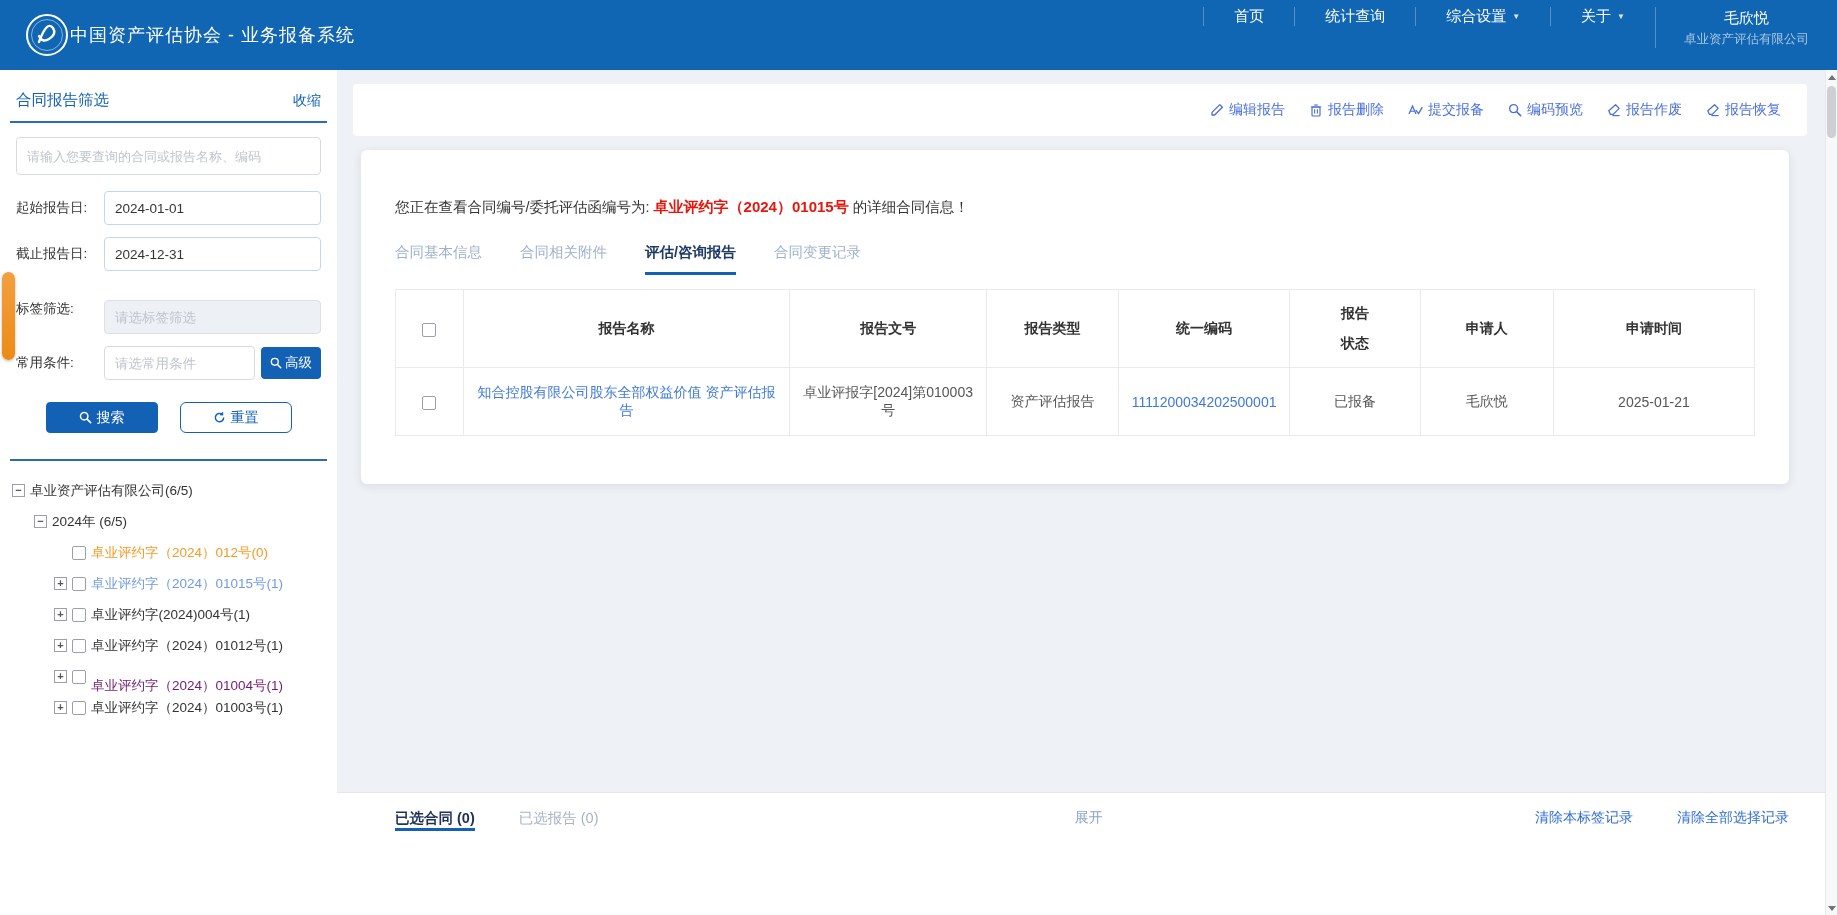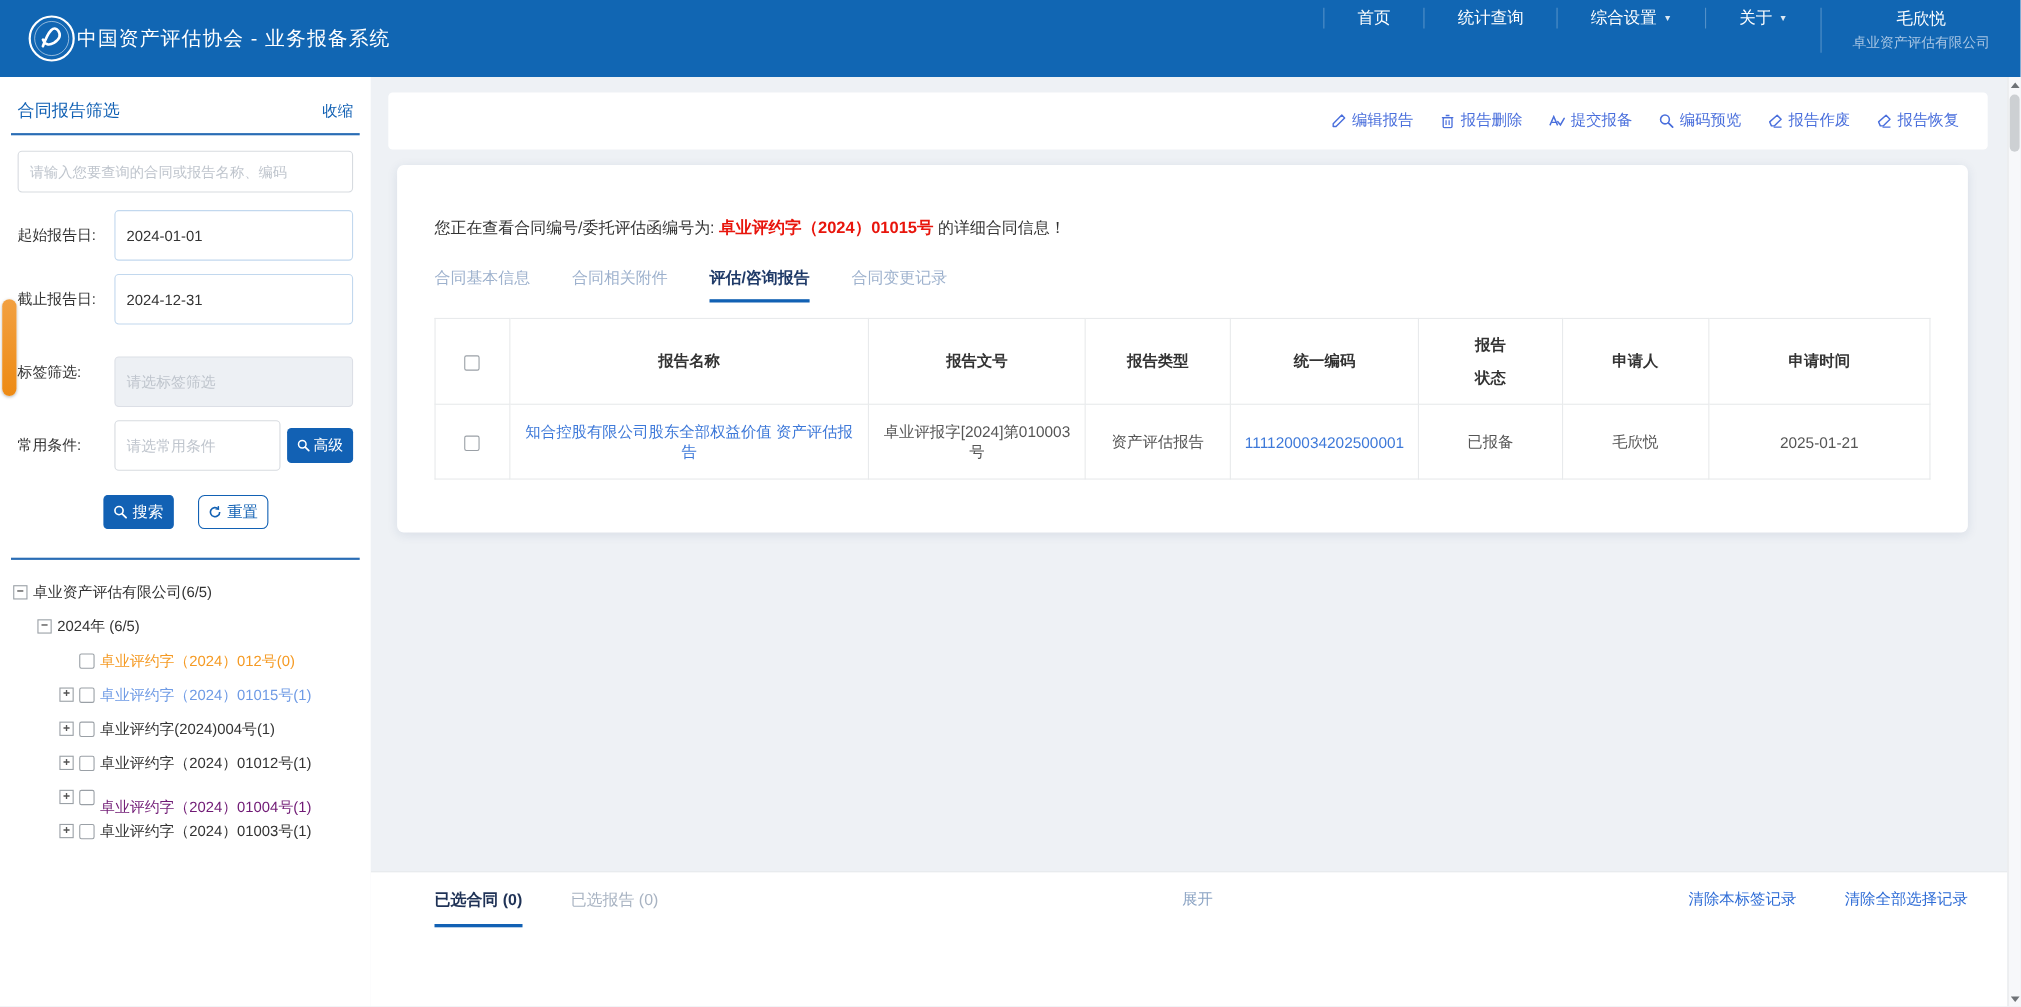--- a/index.html
+++ b/index.html
@@ -19,26 +19,26 @@
 
   
   .sidebar { position:absolute; top:70px; left:0; width:337px; bottom:0; background:#fff; z-index:2; }
   .sb-header { display:flex; justify-content:space-between; align-items:center; margin:16px 10px 0; padding:4px 6px 10px; border-bottom:2px solid #2a6db5; }
   .sb-title { color:#1261b4; font-size:15.5px; }
   .sb-collapse { color:#1261b4; font-size:14px; cursor:pointer; }
   .sb-search input { width:305px; margin:14px 16px 4px; height:38px; border:1px solid #d7dbe0; border-radius:4px; padding:0 10px; font-size:13px; color:#333; font-family:inherit; }
   .sb-search input::placeholder, .frow input::placeholder { color:#bfc5cd; }
   .frow { display:flex; align-items:center; margin:12px 16px 0; }
   .frow label { width:88px; font-size:13.5px; color:#333; flex:0 0 88px; }
-  .frow input { flex:1; height:46px; border:1px solid #c2d8ee; border-radius:4px; padding:0 10px; font-size:13.5px; color:#333; font-family:inherit; min-width:0; }
+  .frow input { flex:1; height:34px; border:1px solid #c2d8ee; border-radius:4px; padding:0 10px; font-size:13.5px; color:#333; font-family:inherit; min-width:0; }
   .frow input.plain { border-color:#d7dbe0; }
   .frow input.disabled { background:#edf0f4; border-color:#dcdfe6;margin-top:17px; }
   .adv-btn { margin-left:6px; height:32px; padding:0 9px; background:#1261b4; color:#fff; border:none; border-radius:4px; font-size:13.5px; display:flex; align-items:center; gap:3px; cursor:pointer; font-family:inherit; }
   .btn-row { display:flex; justify-content:center; gap:22px; margin-top:22px; }
-  .btn { height:31px; border-radius:4px; font-size:14px; display:flex; align-items:center; gap:5px; padding:0 8px; cursor:pointer; font-family:inherit; }
+  .btn { height:31px; border-radius:4px; font-size:14px; display:flex; align-items:center; gap:5px; padding:0 32px; cursor:pointer; font-family:inherit; }
   .btn.primary { background:#1261b4; color:#fff; border:1px solid #1261b4; }
   .btn.ghost { background:#fff; color:#1261b4; border:1px solid #1261b4; border-radius:6px; }
   .sb-divider { margin:26px 10px 0; border-top:2px solid #2a6db5; }
   .tree { padding:14px 6px 0 12px; font-size:13.5px; }
   .tree-row { display:flex; align-items:center; height:31px; white-space:nowrap; cursor:pointer; }
   .tree-row .twisty { width:13px; height:13px; border:1px solid #9aa0a6; background:#fff; color:#555; font-size:11px; line-height:11px; text-align:center; margin-right:5px; flex:0 0 13px; font-weight:700; }
   .tree-row .spacer { width:18px; flex:0 0 18px; }
   .tree-row .cbox { width:14px; height:14px; border:1px solid #9aa0a6; background:#fff; border-radius:2px; margin-right:5px; flex:0 0 14px; }
   .indent-1 { padding-left:22px; } .indent-2 { padding-left:42px; }
   .drag-handle { position:absolute; left:2px; top:272px; width:13px; height:88px; border-radius:7px; background:linear-gradient(180deg,#f2a041,#ed8a14); box-shadow:0 1px 3px rgba(0,0,0,.3); cursor:pointer; z-index:6; }
@@ -58,21 +58,21 @@
   table.report th, table.report td { border:1px solid #e8eaec; text-align:center; font-size:14px; color:#555; padding:4px 8px; }
   table.report th { height:78px; color:#333; font-weight:700; }
   table.report td { height:68px; }
   td.cell-left, th.cell-left { text-align:left; }
   .tbl-cbox { width:14px; height:14px; border:1px solid #9aa0a6; border-radius:2px; background:#fff; display:inline-block; vertical-align:middle; cursor:pointer; }
   a.tlink { color:#3e79d9; text-decoration:none; cursor:pointer; }
 
   
   .bottom-panel { position:absolute; left:0; right:0; bottom:0; height:123px; background:#fff; border-top:1px solid #e3e6ea; }
   .bp-row { display:flex; align-items:flex-start; padding:16px 36px 0 58px; }
-  .bp-tab { font-size:14.5px; padding-bottom:12px; margin-right:44px; cursor:pointer; color:#a8b3c2; }
+  .bp-tab { font-size:14.5px; margin-right:44px; cursor:pointer; color:#a8b3c2; }
   .bp-tab.active { color:#1f3256; font-weight:700; border-bottom:3px solid #1261b4; }
   .bp-expand { margin:0 auto; color:#8ca4c4; font-size:14px; cursor:pointer; }
   .bp-links { display:flex; gap:44px; }
   .bp-links span { color:#2e6cd6; font-size:14px; cursor:pointer; white-space:nowrap; }
 
   
   .vscroll { position:absolute; top:70px; right:0; width:12px; bottom:0; background:#f7f8fa; border-left:1px solid #e6e8ea; }
   .vscroll .arr { position:absolute; left:0; width:12px; height:14px; display:flex; align-items:center; justify-content:center; cursor:pointer; }
   .vscroll .arr.up { top:0; } .vscroll .arr.down { bottom:0; }
   .tri-up { width:0; height:0; border-left:4px solid transparent; border-right:4px solid transparent; border-bottom:5px solid #6f7377; }

